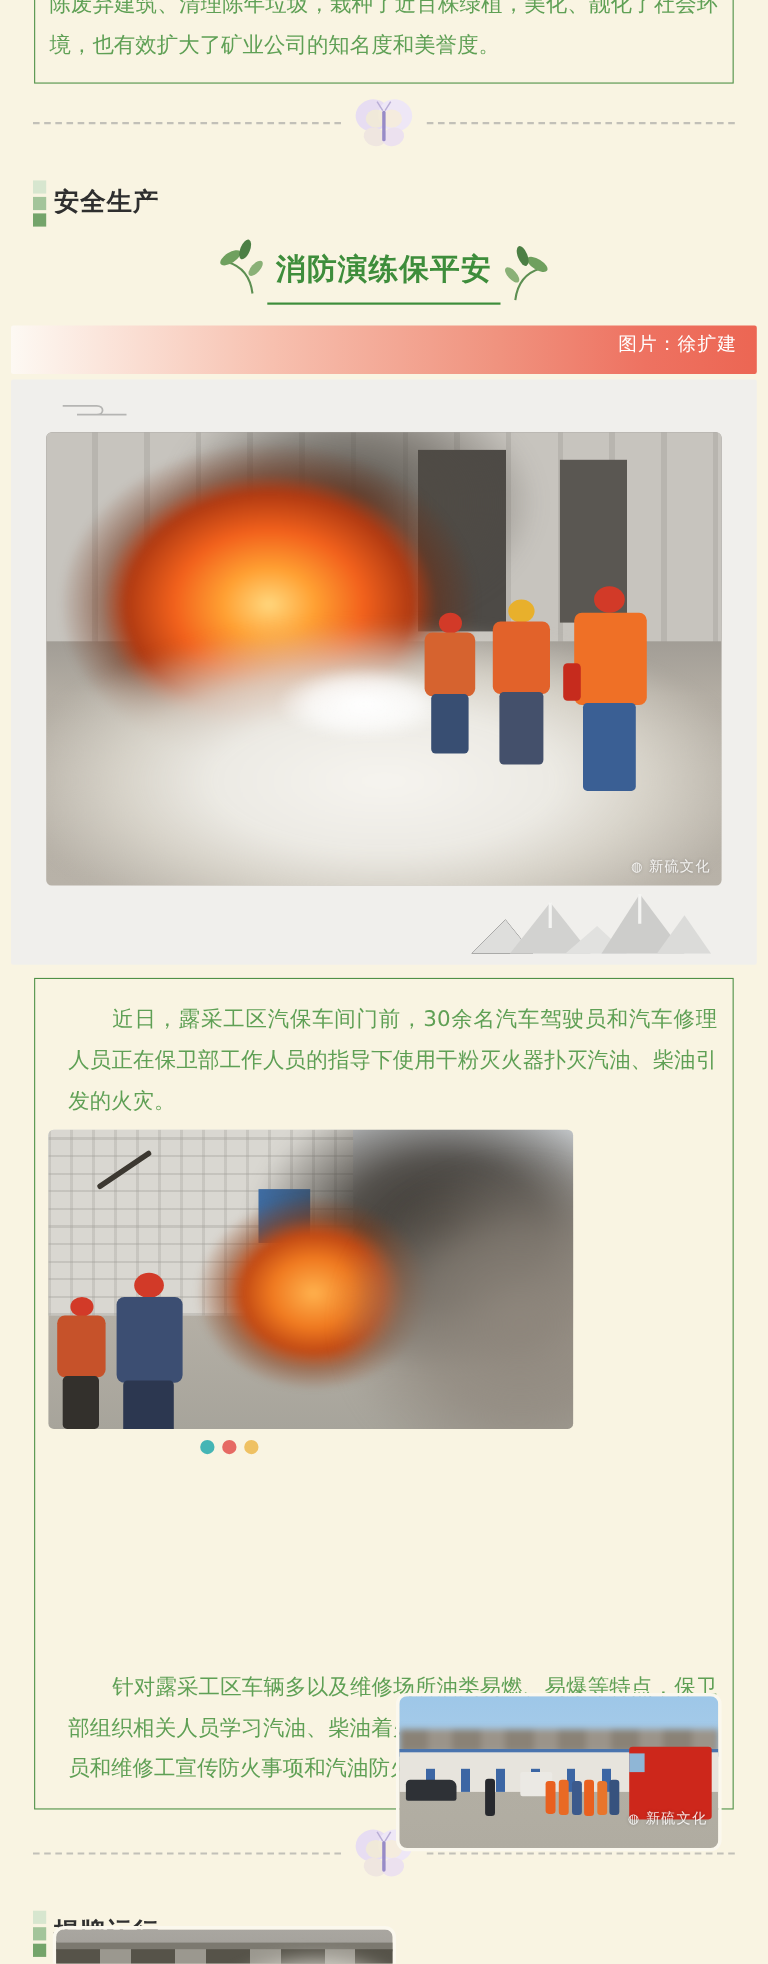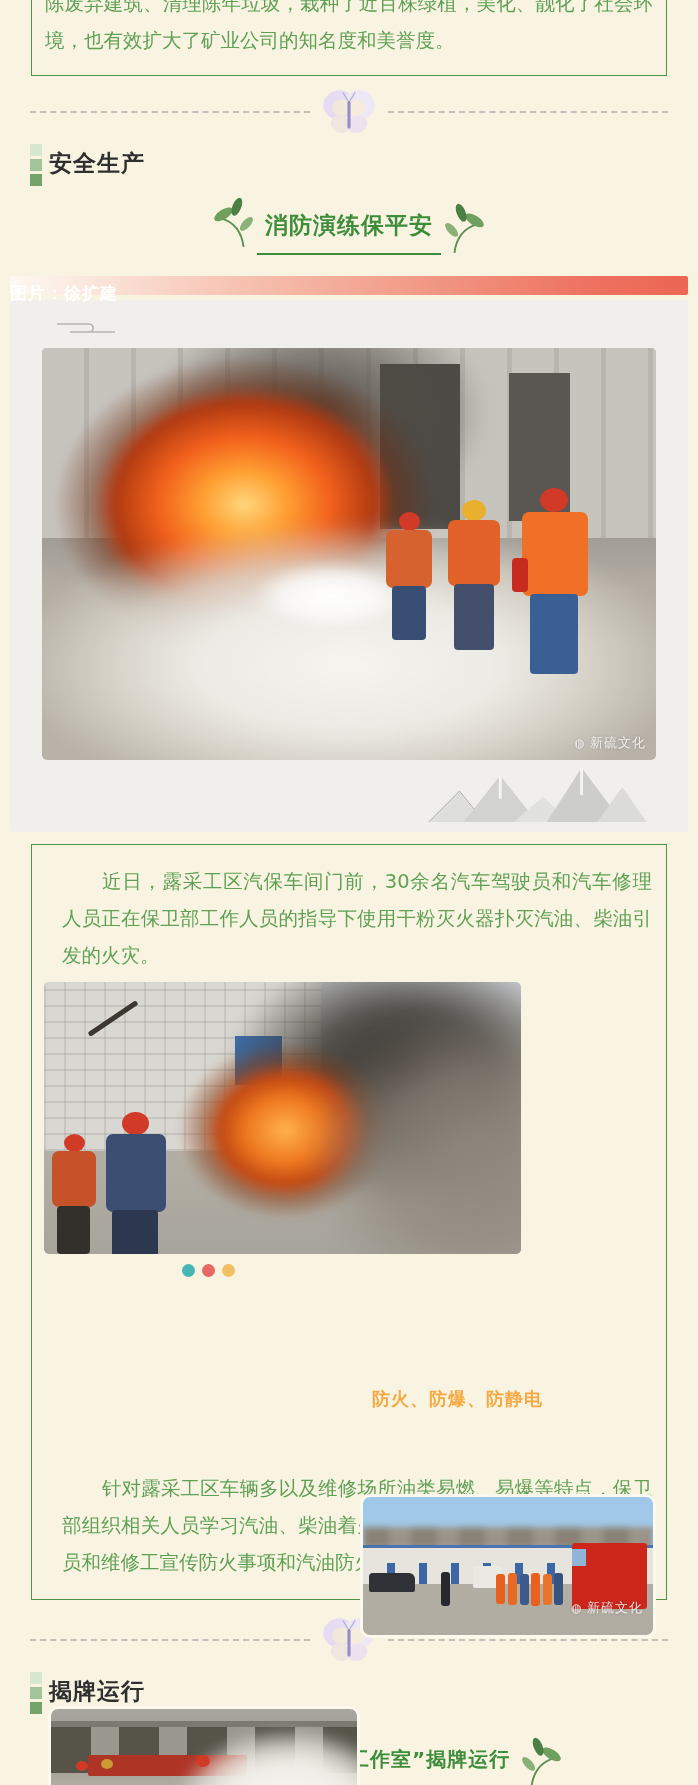--- a/index.html
+++ b/index.html
@@ -13,40 +13,40 @@
     margin:0 31px; border:1px solid #4f9147; padding:14px 13px 16px;
     color:#5fa055; font-size:19.5px; line-height:37px; text-align:justify;
   }
   .intro-box { margin-top:-20px; padding-top:4px; }
   .para { text-indent:2.05em; color:#5fa055;margin-left:16px; }
   
   .divider { display:flex; align-items:center; margin:10px 30px 0; height:52px; }
   .divider .dash { flex:1; border-top:2px dashed #c2c0b8; height:0; }
   .butterfly { width:66px; height:50px; margin:0 6px; flex:0 0 auto; }
   
-  .sec-header { display:flex; align-items:center; margin:4px 0 0 30px; }
+  .sec-header { display:flex; align-items:center; margin:24px 0 0 30px; }
   .bullets { display:flex; flex-direction:column; gap:3px; margin-right:7px; transform:translateY(2px); }
   .bullets i { width:12px; height:12px; display:block; }
   .b1{ background:#d7e6cf; } .b2{ background:#a3c49a; } .b3{ background:#74a46a; }
   .sec-header h2 { font-size:23px; color:#2f2f2f; letter-spacing:1px; font-weight:bold; }
   
   .title-row { display:flex; justify-content:center; align-items:flex-end; margin-top:10px; }
   .leaf { width:42px; height:56px; flex:0 0 auto; }
   .leaf.flip { transform:scaleX(-1) translateY(6px); }
   .deco-title {
-    font-size:23px; font-weight:bold; color:#3e8d3b; letter-spacing:1px;
+    font-size:27px; font-weight:bold; color:#3e8d3b; letter-spacing:1px;
     border-bottom:2px solid #3e8d3b; padding:0 8px 12px; margin:0 2px;
     align-self:center; transform:translateY(10px);
   }
   .deco-title.small { font-size:20px; }
   
   .credit-banner {
-    margin:26px 10px 0; height:19px; line-height:35px; border-radius:2px;
+    margin:26px 10px 0; height:44px; line-height:35px; border-radius:2px;
     background:linear-gradient(90deg,#fdf9f3 0%,#f7c0af 35%,#f0937f 65%,#ee7261 85%,#ec6653 100%);
-    padding-right:18px; color:#ffffff; font-size:17px; font-weight:bold;
+    text-align:right; padding-right:18px; color:#ffffff; font-size:17px; font-weight:normal;
     letter-spacing:1px;
   }
   
   .gray-card { margin:5px 10px 0; background:#f0efec; padding:20px 32px 10px; border-radius:2px; }
   .squiggle { width:66px; height:18px; display:block; margin-left:10px; }
   .mountains-row { display:flex; justify-content:flex-end; padding-right:6px; }
   .mountains { width:225px; height:62px; }
   
   .photo { position:relative; overflow:hidden; border-radius:5px; }
   .photo * { position:absolute; }
@@ -295,21 +295,20 @@
       <i class="mini pr-m2"></i>
       <i class="mini pr-m3"></i>
       <i class="mini pr-m4"></i>
       <i class="mini pr-m5"></i>
       <i class="mini pr-m6"></i>
       <i class="mini pr-m7"></i>
       <span class="watermark">新硫文化</span>
     </div>
 
     <div class="caption">
-      <div class="cap-sub">防火、防爆、防静电</div>
     </div>
 
     <div class="photo photo-left">
       <div class="pl-roof"></div>
       <div class="pl-openings"></div>
       <div class="pl-truck"></div>
       <div class="pl-smoke"></div>
       <div class="person pl-p1">
           <i class="helmet"></i>
         </div>

